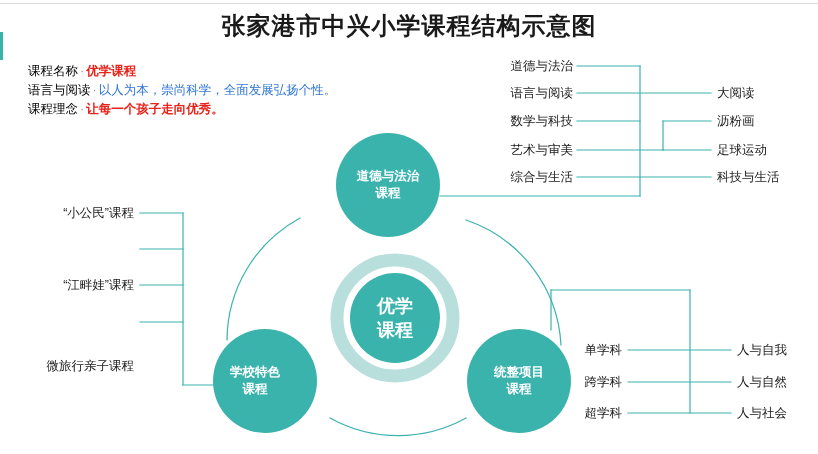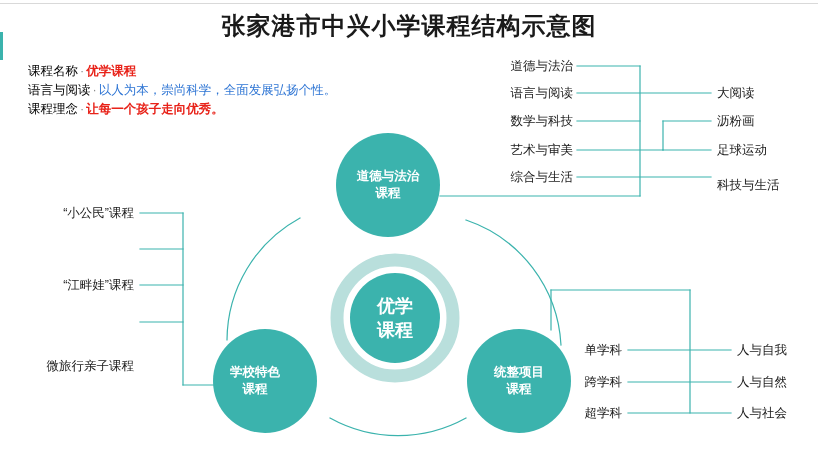--- a/index.html
+++ b/index.html
@@ -136,21 +136,21 @@
 
   <div class="leaf r" style="left:437px;top:58px;width:136px;">道德与法治</div>
   <div class="leaf r" style="left:437px;top:85px;width:136px;">语言与阅读</div>
   <div class="leaf r" style="left:437px;top:113px;width:136px;">数学与科技</div>
   <div class="leaf r" style="left:437px;top:142px;width:136px;">艺术与审美</div>
   <div class="leaf r" style="left:437px;top:169px;width:136px;">综合与生活</div>
 
   <div class="leaf" style="left:717px;top:85px;">大阅读</div>
   <div class="leaf" style="left:717px;top:113px;">沥粉画</div>
   <div class="leaf" style="left:717px;top:142px;">足球运动</div>
-  <div class="leaf" style="left:717px;top:169px;margin-top:8px;">科技与生活</div>
+  <div class="leaf" style="left:717px;top:169px;">科技与生活</div>
 
   <div class="leaf r" style="left:6px;top:205px;width:128px;">“小公民”课程</div>
   <div class="leaf r" style="left:6px;top:277px;width:128px;">“江畔娃”课程</div>
   <div class="leaf r" style="left:6px;top:314px;width:128px;margin-top:44px;">微旅行亲子课程</div>
 
   <div class="leaf r" style="left:560px;top:342px;width:62px;">单学科</div>
   <div class="leaf r" style="left:560px;top:374px;width:62px;">跨学科</div>
   <div class="leaf r" style="left:560px;top:405px;width:62px;">超学科</div>
 
   <div class="leaf" style="left:737px;top:342px;">人与自我</div>

